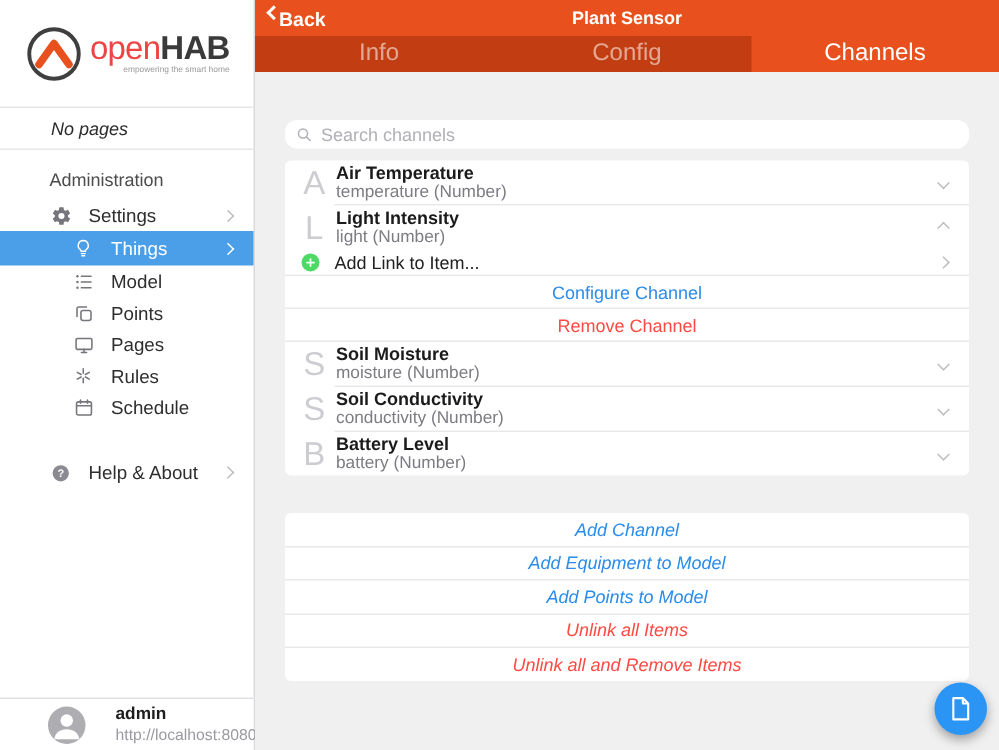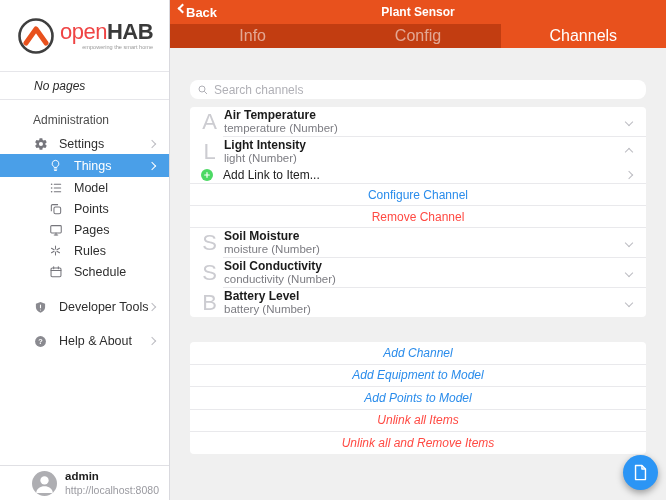--- a/index.html
+++ b/index.html
@@ -31,21 +31,21 @@
   .nav-gap { height:12px; }
   .nav-item.footer { height:26px; }
   .chev { display:inline-block; width:6px; height:6px; border-right:1.5px solid #bcbcc2; border-bottom:1.5px solid #bcbcc2; }
   .chev.right { transform:rotate(-45deg); }
   .chev.down  { transform:rotate(45deg); }
   .chev.up    { transform:rotate(-135deg); }
   .chev.white { border-color:#fff; }
   .nav-item .chev { position:absolute; right:14px; }
   .account { position:absolute; left:0; bottom:0; width:100%; height:35px; border-top:1px solid #e0e0e4; background:#fff; display:flex; align-items:center; padding-left:32px; cursor:pointer; }
   .avatar { width:25px; height:25px; border-radius:50%; background:#aeaeb2; overflow:hidden; flex:0 0 25px; display:flex; align-items:center; justify-content:center; }
-  .account-text { margin-left:8px; line-height:1.15; }
+  .account-text { margin-left:20px; line-height:1.15; }
   .account-name { font-size:11.5px; font-weight:bold; color:#1d1d1d; }
   .account-url { font-size:10.5px; color:#9a9aa0; }
 
   
   .main { position:absolute; left:170px; top:0; width:496px; height:500px; display:flex; flex-direction:column; }
   .navbar { height:24px; background:#e8511d; display:flex; align-items:center; position:relative; flex:0 0 24px; }
   .back-btn { position:absolute; left:9px; display:flex; align-items:flex-start; gap:0; color:#fff; font-size:13px; font-weight:bold; cursor:pointer; }
   .chev.back { width:7px; height:7px; border-width:2px; border-color:#fff; transform:rotate(135deg); }
   .nav-title { margin:0 auto; color:#fff; font-size:12px; font-weight:bold; }
   .tabbar { height:24px; background:#c23d11; display:flex; flex:0 0 24px; }
@@ -191,31 +191,20 @@
             <line x1="3.5" y1="9.5" x2="20.5" y2="9.5"></line>
             <line x1="8" y1="3" x2="8" y2="6.5"></line>
             <line x1="16" y1="3" x2="16" y2="6.5"></line>
           </svg>
       </span>
       <span>Schedule</span>
     </div>
 
     <div class="nav-gap"></div>
 
-    <div class="nav-item footer">
-      <span class="nicon">
-        <svg width="13" height="13" viewBox="0 0 24 24">
-            <path d="M12 2l8.5 3v6.2c0 5.2-3.6 8.8-8.5 10.6C7.1 20 3.5 16.4 3.5 11.2V5z" fill="#8a8a90"></path>
-            <rect x="11" y="6.5" width="2" height="7" rx="1" fill="#fff"></rect>
-            <rect x="11" y="15.5" width="2" height="2.2" rx="1" fill="#fff"></rect>
-          </svg>
-      </span>
-      <span>Developer Tools</span>
-      <span class="chev right"></span>
-    </div>
 
     <div class="nav-gap" style="height:8px;"></div>
 
     <div class="nav-item footer">
       <span class="nicon">
         <svg width="13" height="13" viewBox="0 0 24 24">
             <circle cx="12" cy="12" r="10" fill="#8a8a90"></circle>
             <text x="12" y="16.6" text-anchor="middle" font-size="13.5" font-family="Liberation Sans, sans-serif" font-weight="bold" fill="#fff">?</text>
           </svg>
       </span>

